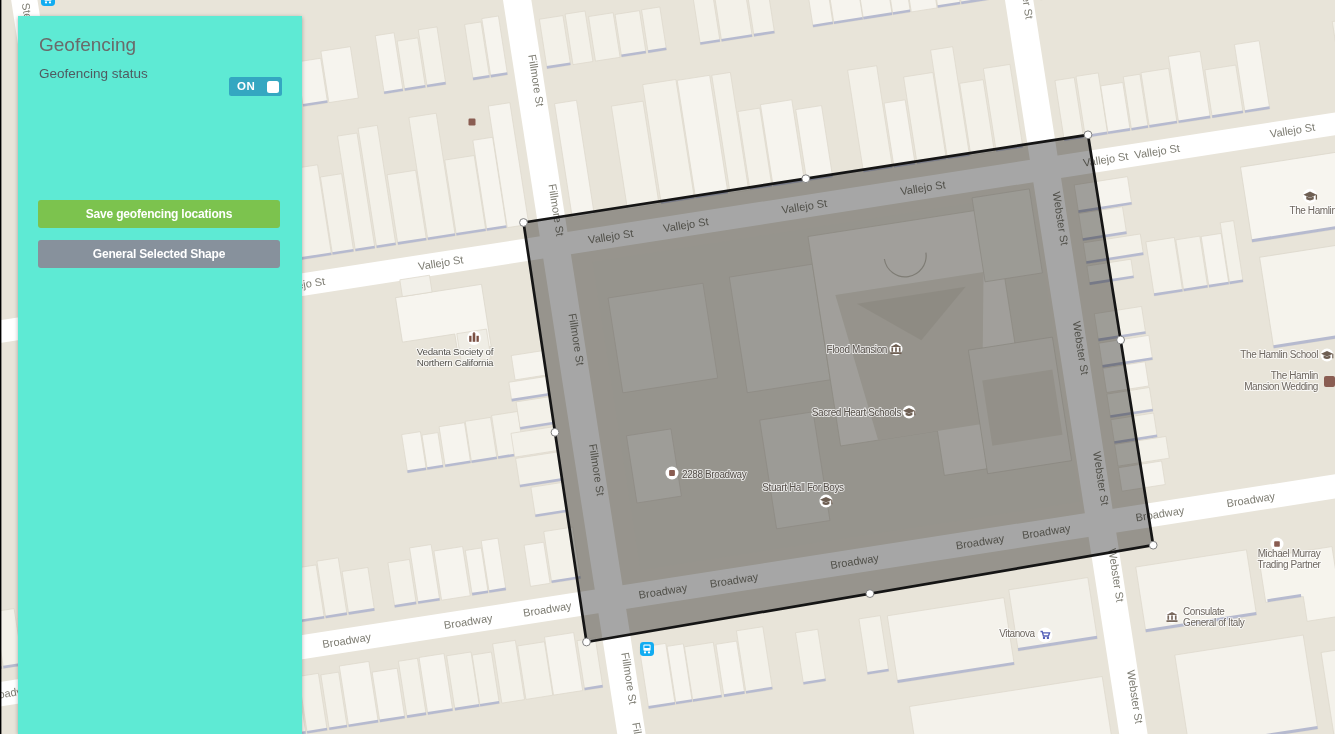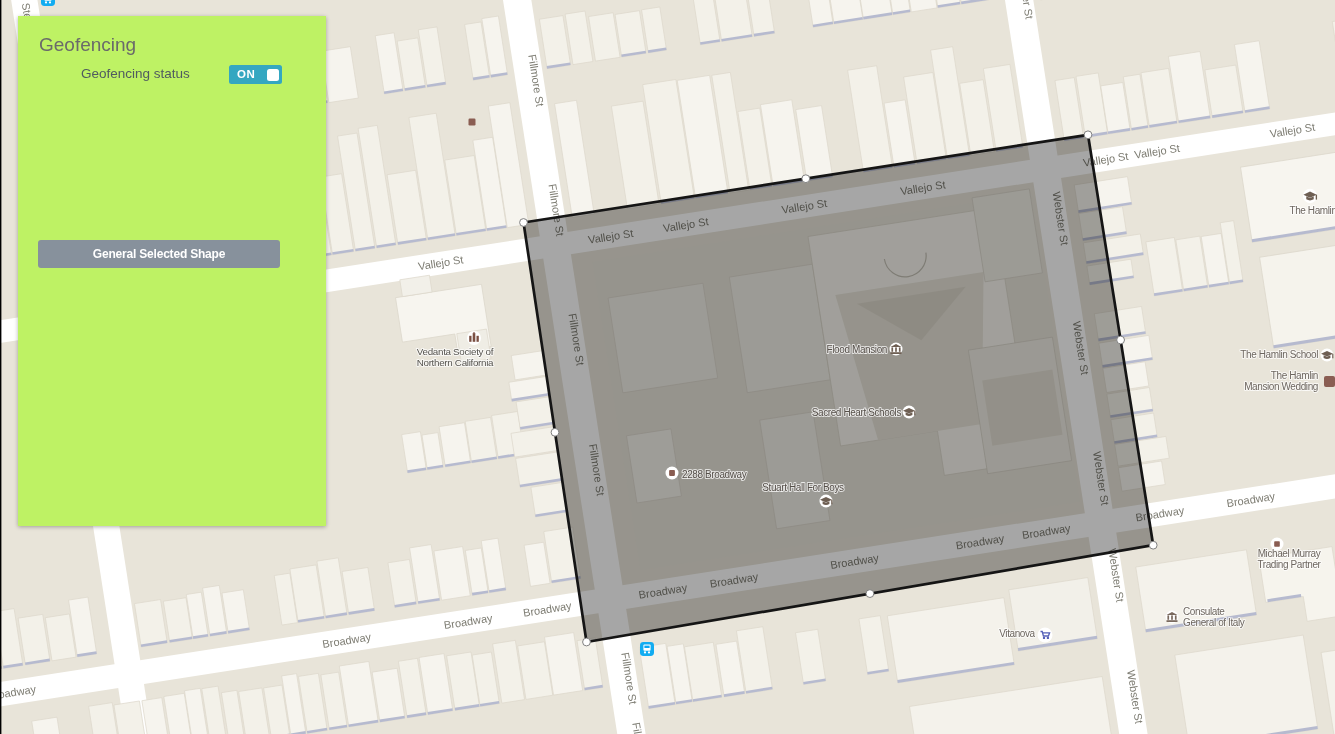--- a/index.html
+++ b/index.html
@@ -1,19 +1,19 @@
 <!DOCTYPE html>
 <html><head><meta charset="utf-8">
 <style>
 html,body{margin:0;padding:0;width:1335px;height:734px;overflow:hidden;font-family:"Liberation Sans",sans-serif;}
 #stage{position:relative;width:1335px;height:734px;background:#e8e4d9;overflow:hidden;}
-.panel{position:absolute;left:18px;top:16px;width:284px;height:510px;background:#bef264;box-shadow:0 1px 4px rgba(0,0,0,0.3);padding-left:24px;}
+.panel{position:absolute;left:18px;top:16px;width:284px;height:718px;background:#5eead4;box-shadow:0 1px 4px rgba(0,0,0,0.3);}
 .ptitle{position:absolute;left:21px;top:18px;font-size:19px;color:#6a6a6a;}
-.plabel{position:absolute;left:21px;top:50px;font-size:13.5px;color:#505a60;margin-left:42px;}
-.toggle{position:absolute;left:211px;top:49px;width:53px;height:19px;background:#34a7c1;border-radius:2.5px;}
+.plabel{position:absolute;left:21px;top:50px;font-size:13.5px;color:#505a60;}
+.toggle{position:absolute;left:211px;top:61px;width:53px;height:19px;background:#34a7c1;border-radius:2.5px;}
 .toggle .on{position:absolute;left:8px;top:3px;font-size:11.5px;font-weight:bold;color:#ffffff;letter-spacing:0.5px;}
 .toggle .knob{position:absolute;right:3.5px;top:3.5px;width:12px;height:12px;background:#ffffff;border-radius:2.5px;}
 .btn{position:absolute;left:20px;width:242px;height:28px;border-radius:3px;color:#ffffff;font-size:12px;font-weight:bold;text-align:center;line-height:28px;letter-spacing:-0.2px;}
 .btn.green{top:184px;background:#7cc34e;}
 .btn.gray{top:224px;background:#87919c;}
 </style></head>
 <body>
 <div id="stage">
 <svg xmlns="http://www.w3.org/2000/svg" width="1335" height="734" viewBox="0 0 1335 734" font-family="Liberation Sans, sans-serif">
 
@@ -637,15 +637,16 @@
 
 <div class="ptitle">Geofencing</div>
 
 <div class="plabel">Geofencing status</div>
 
 <div class="toggle">
         <span class="on">ON</span>
         <span class="knob"></span>
       </div>
 
+<div class="btn green">Save geofencing locations</div>
 
 <div class="btn gray">General Selected Shape</div>
 </div>
 </div>
 </body></html>

